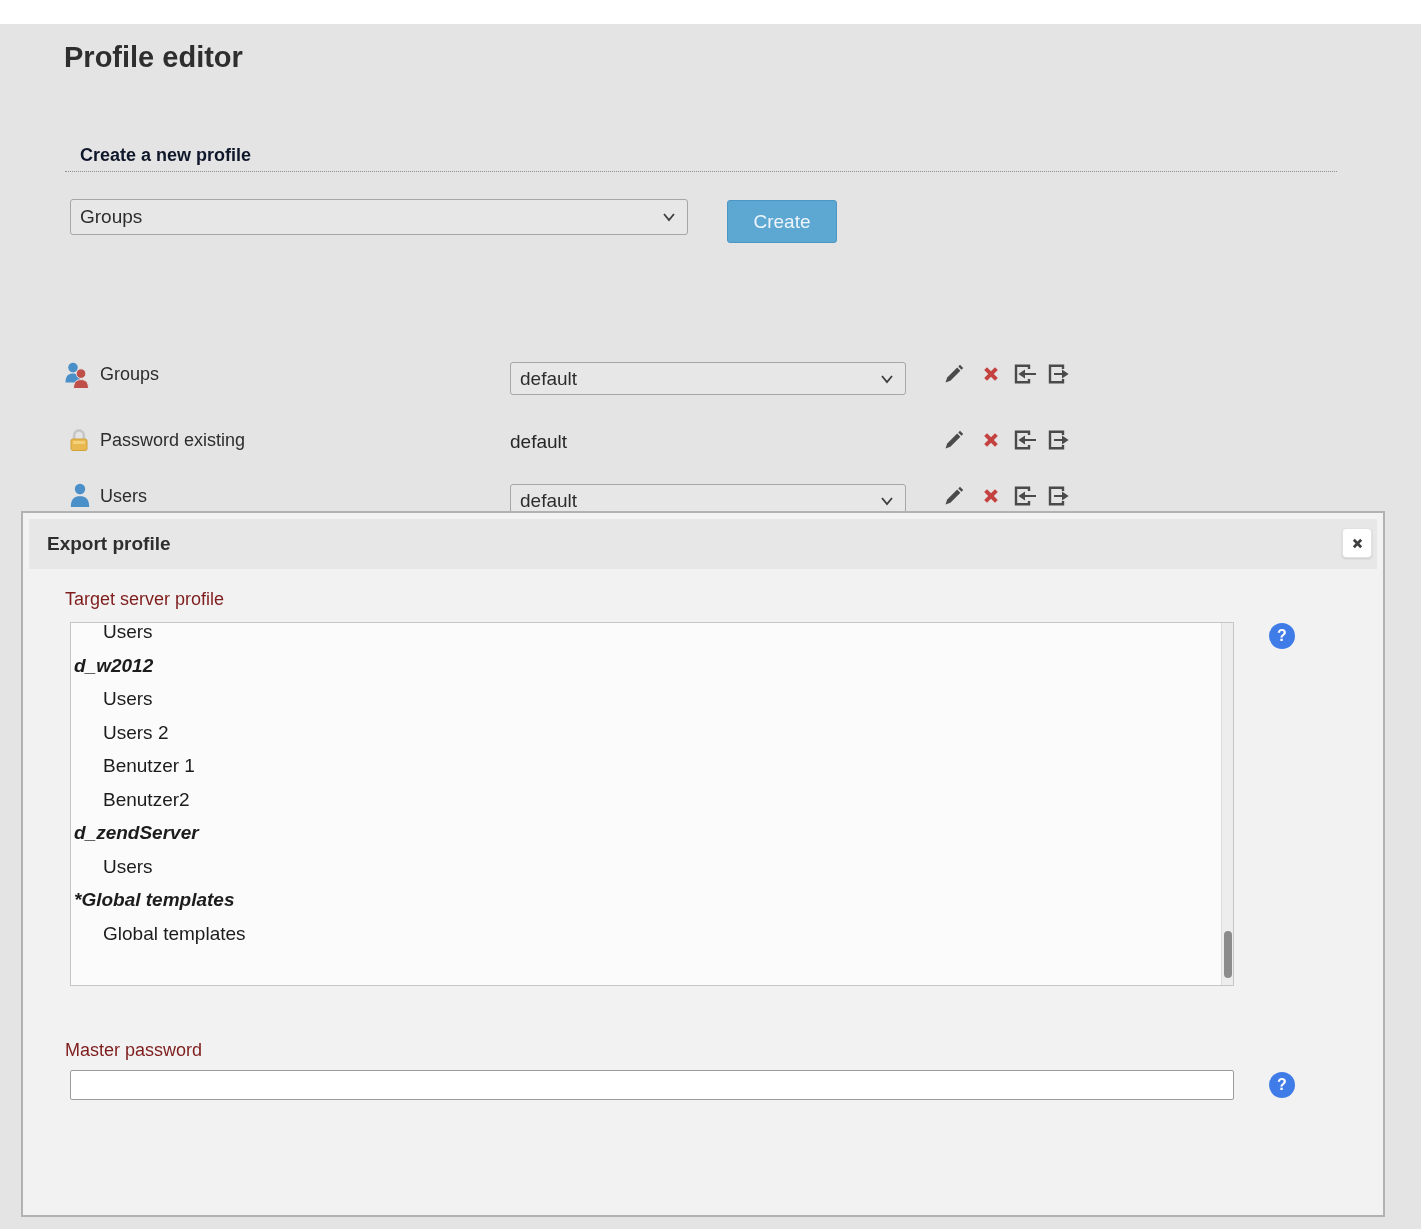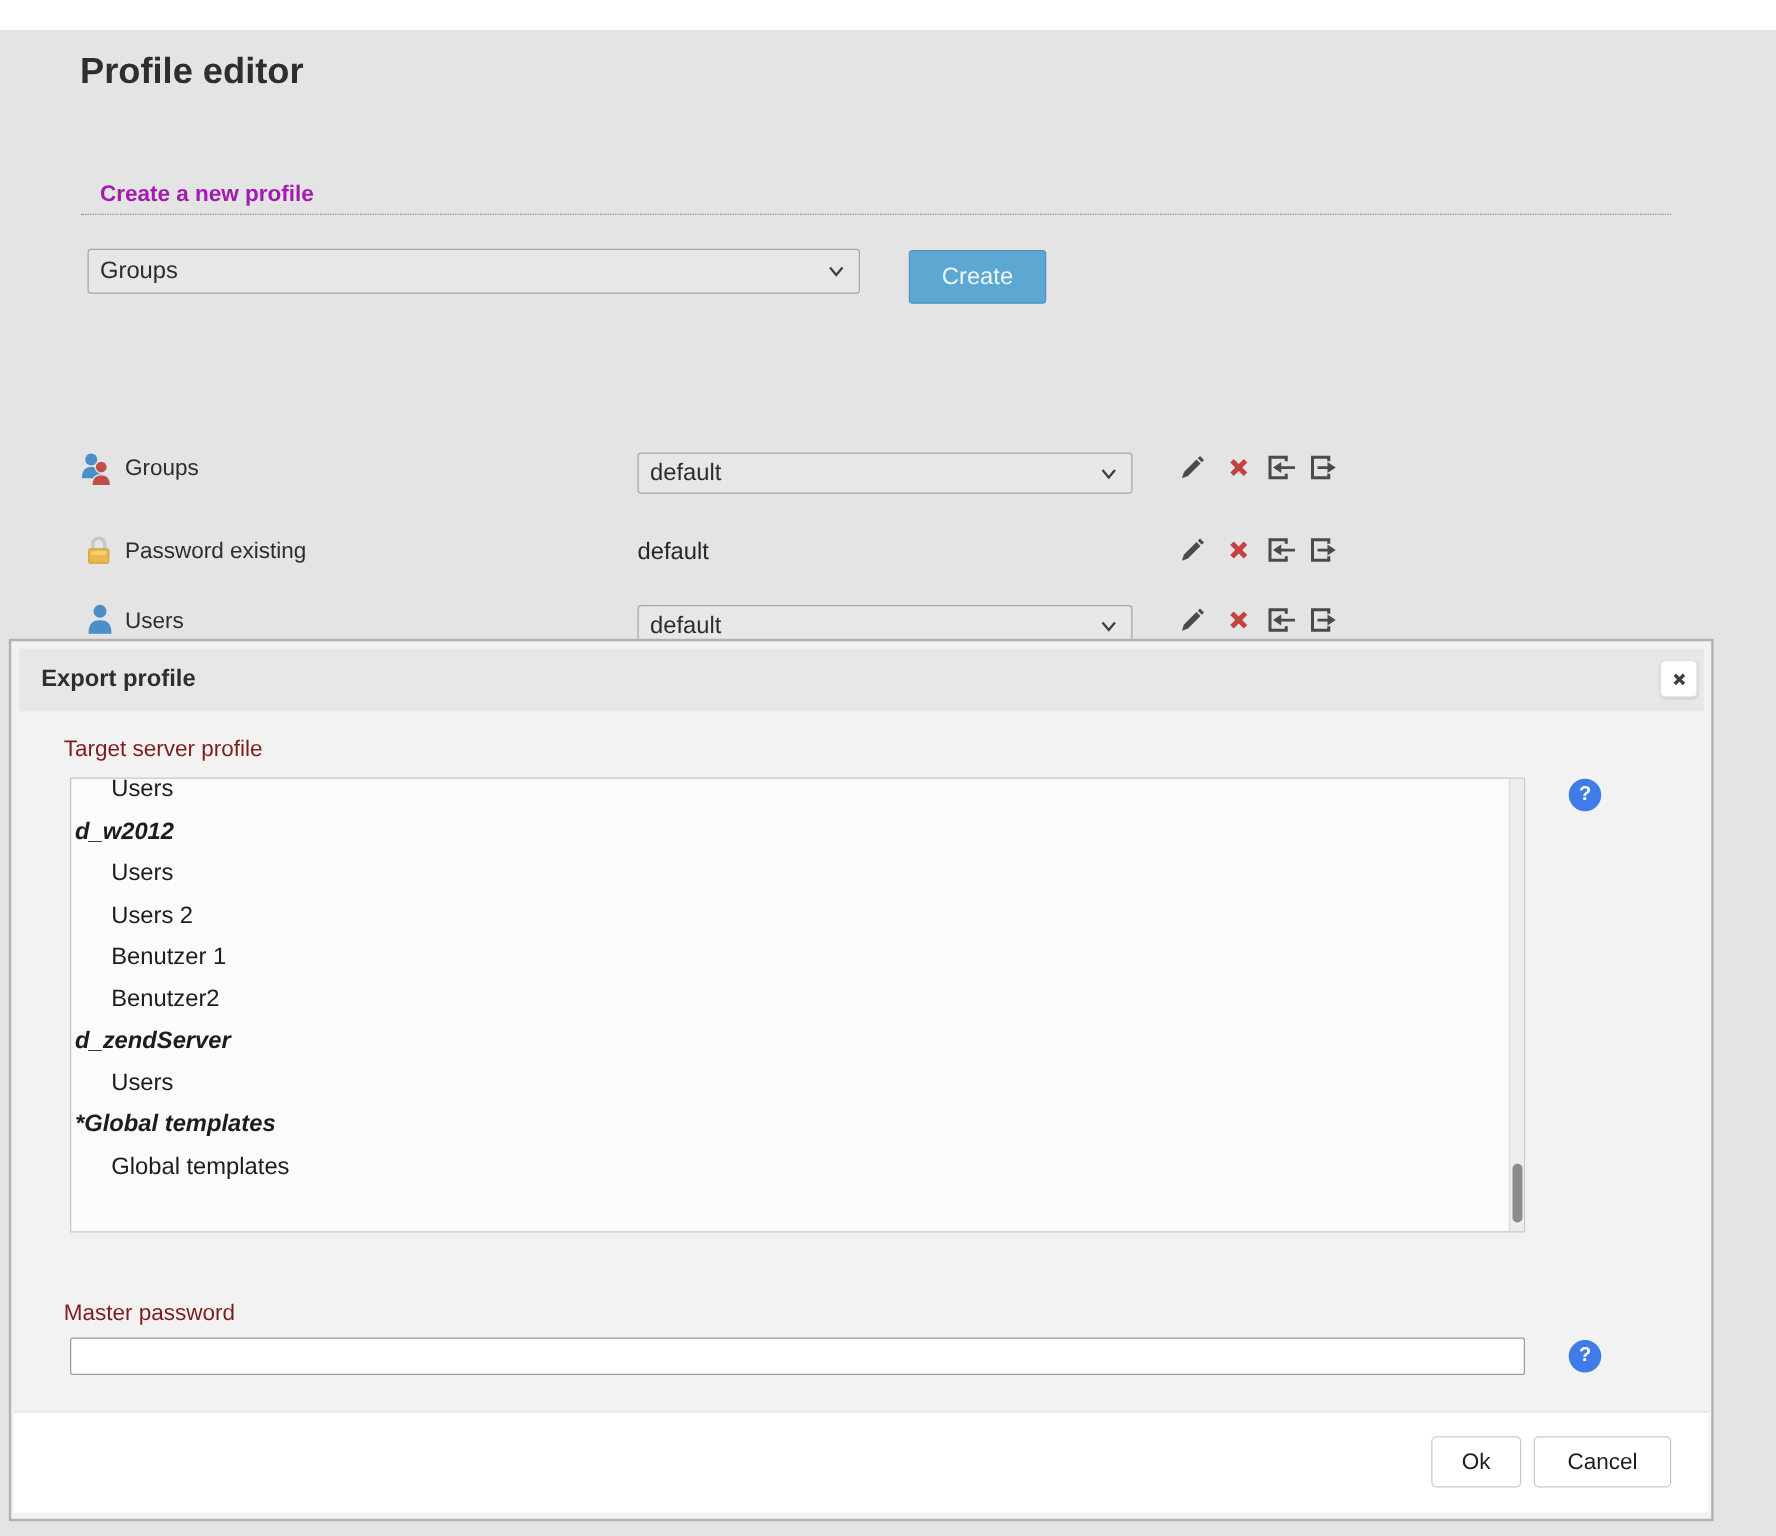--- a/index.html
+++ b/index.html
@@ -3,21 +3,21 @@
 <meta charset="utf-8">
 <style>
   html,body{margin:0;padding:0;}
   .page{
     position:relative;width:1421px;height:1229px;background:#e4e4e4;
     font-family:"Liberation Sans","DejaVu Sans",sans-serif;color:#2e2e2e;overflow:hidden;margin-top:24px;
   }
   
   .page-title{position:absolute;left:64px;top:17px;font-size:29px;font-weight:bold;color:#2e2e2e;}
   .section-rule{position:absolute;left:65px;width:1272px;border-bottom:1px dotted #8f8f8f;padding-bottom:6px;}
-  .section-rule h2{margin:0;padding-left:15px;font-size:18px;font-weight:bold;line-height:20px;color:#a21caf;}
+  .section-rule h2{margin:0;padding-left:15px;font-size:18px;font-weight:bold;line-height:20px;color:#0f172a;}
   .sec1{top:121px;}
   .sec2{top:284px;}
   .select{
     position:absolute;background:#e7e7e7;border:1px solid #a6a6a6;border-radius:3px;
     box-sizing:border-box;font-size:19px;color:#2d2d2d;cursor:pointer;
   }
   .select .sel-text{position:absolute;left:9px;top:50%;transform:translateY(-50%);white-space:nowrap;}
   .select .chev{position:absolute;right:10px;top:50%;transform:translateY(-50%);}
   .create-select{left:70px;top:175px;width:618px;height:36px;}
   .create-btn{
@@ -36,21 +36,21 @@
   .row-label{position:absolute;left:100px;top:4px;font-size:18px;color:#2d2d2d;}
   .row-select{left:510px;top:2px;width:396px;height:33px;}
   .row-value-text{position:absolute;left:510px;top:5px;font-size:19px;color:#262626;}
   .act{position:absolute;top:3px;width:22px;height:22px;cursor:pointer;}
   .act-edit{left:943px;}
   .act-del{left:980px;}
   .act-imp{left:1013px;}
   .act-exp{left:1047px;}
   
   .modal{
-    position:absolute;left:7px;top:487px;width:1360px;height:702px;
+    position:absolute;left:21px;top:487px;width:1360px;height:702px;
     background:#f2f2f2;border:2px solid #b2b2b2;z-index:10;
   }
   .modal-header{position:absolute;left:6px;top:6px;width:1348px;height:50px;background:#e7e7e7;}
   .modal-title{position:absolute;left:18px;top:0;line-height:50px;font-size:19px;font-weight:bold;color:#2e2e2e;}
   .modal-close{
     position:absolute;left:1319px;top:15px;width:30px;height:30px;background:#fff;border:1px solid #e2e2e2;
     border-radius:4px;box-shadow:0 1px 2px rgba(0,0,0,.12);cursor:pointer;display:flex;align-items:center;justify-content:center;padding:0;
   }
   .field-label{position:absolute;font-size:18px;color:#7f1d1d;}
   .target-label{left:42px;top:76px;}
@@ -259,19 +259,15 @@
       <span>?</span>
     </div>
 
     <div class="field-label mp-label">Master password</div>
     <input class="mp-input" type="text" value="" style="">
 
     <div class="help help2">
       <span>?</span>
     </div>
 
-    <div class="modal-footer">
-      <button class="btn btn-ok">Ok</button>
-      <button class="btn btn-cancel">Cancel</button>
-    </div>
   </div>
 
 </div>
 
 </body></html>

